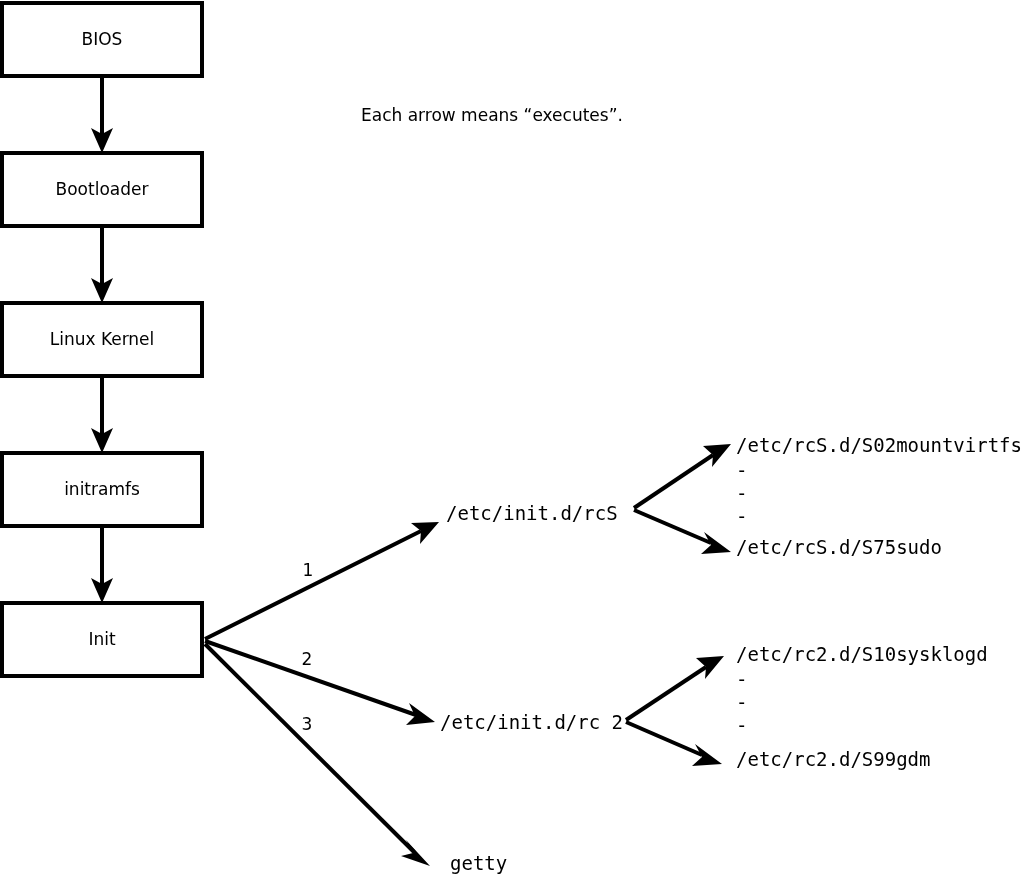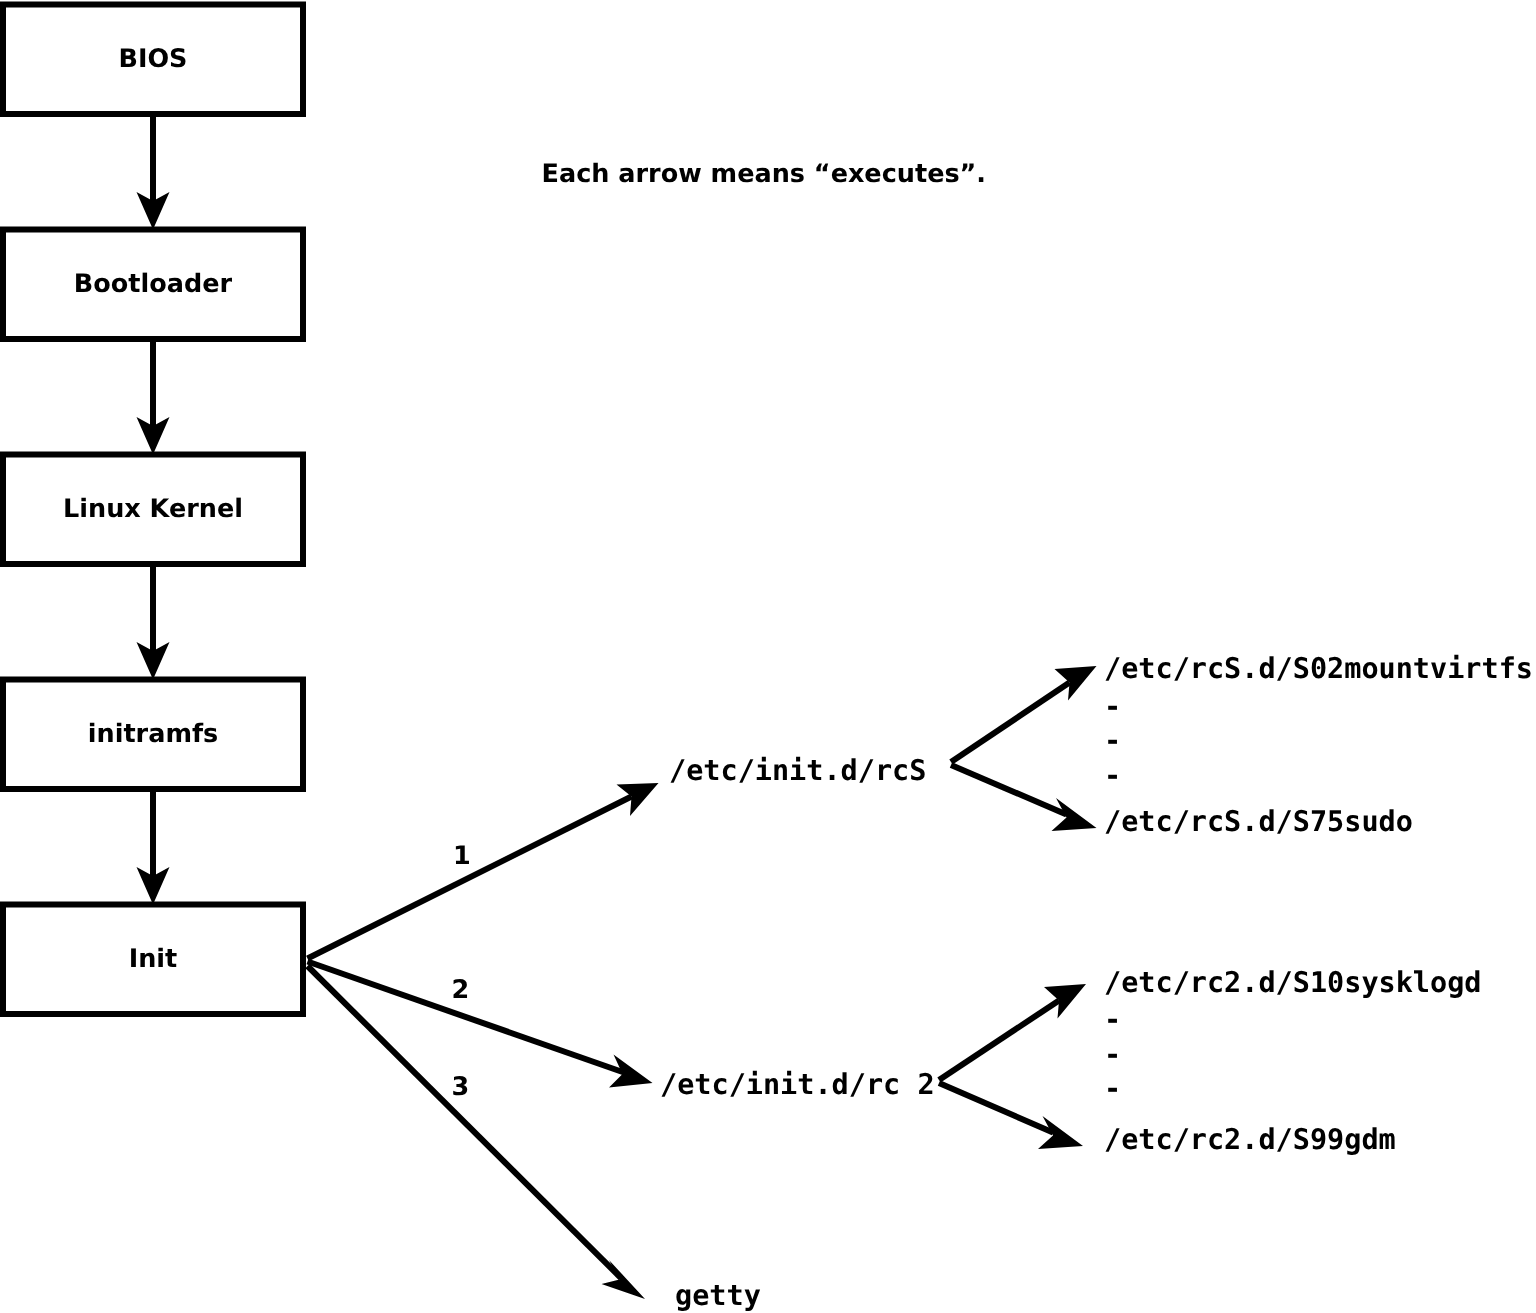--- a/index.html
+++ b/index.html
@@ -14,21 +14,20 @@
     position: relative;
     overflow: hidden;
     font-family: "DejaVu Sans", sans-serif;
   }
   #diagram-root {
     position: absolute;
     left: 0;
     top: 0;
     width: 1024px;
     height: 875px;
-    font-weight: bold;
   }
   svg#diagram-svg {
     position: absolute;
     left: 0;
     top: 0;
     width: 1024px;
     height: 875px;
     display: block;
   }
   .box-rect {

